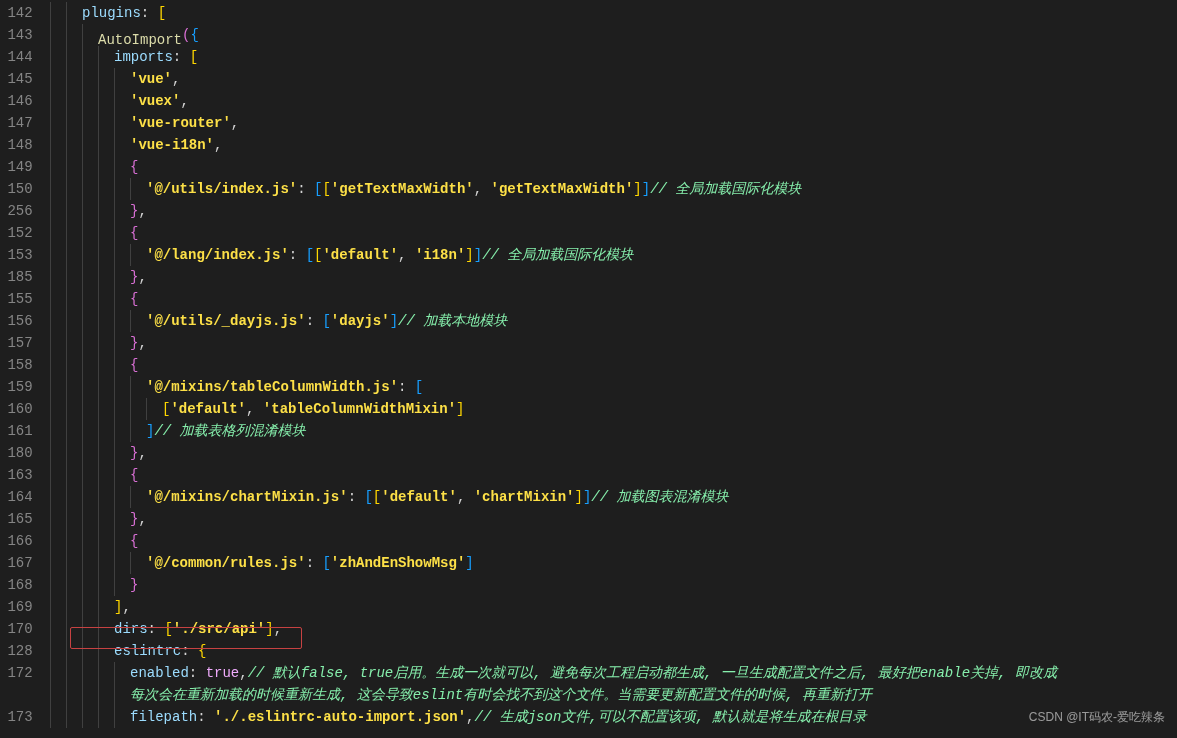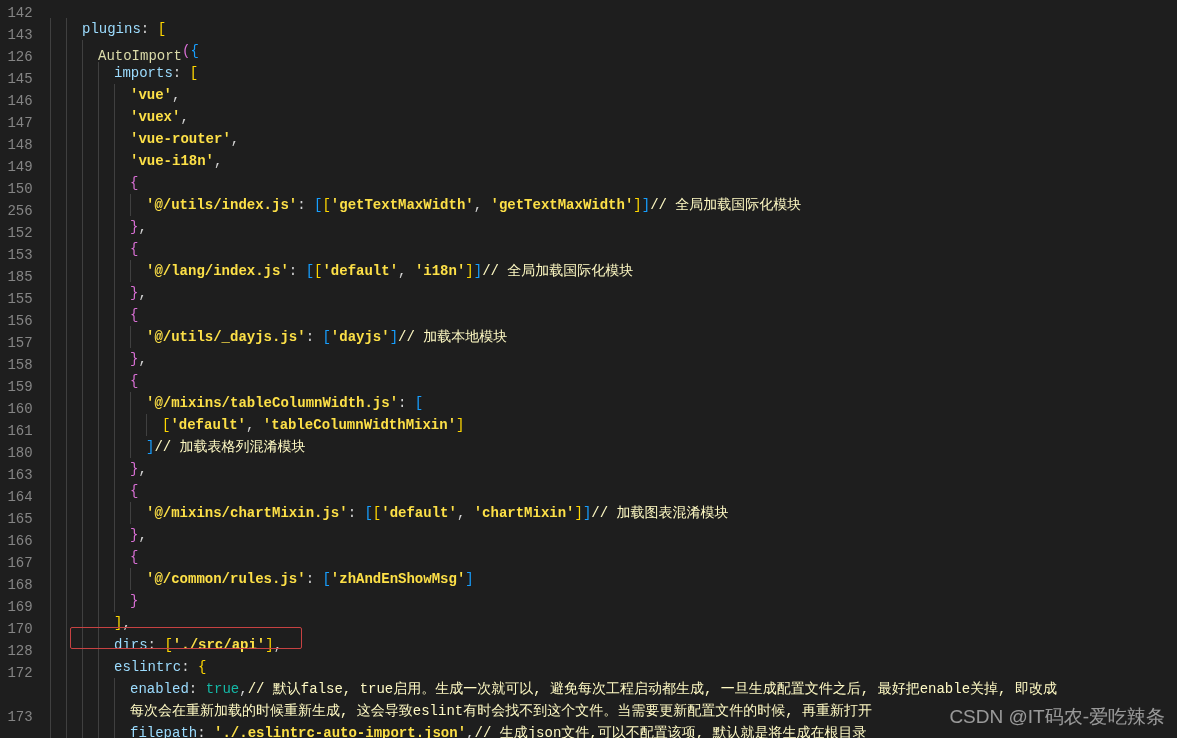--- a/index.html
+++ b/index.html
@@ -25,66 +25,66 @@
     color: #858585;
     text-align: center;
     padding: 2px 10px 0 0;
     user-select: none;
     flex-shrink: 0;
   }
   .gutter div { height: 22px; }
   .gutter .wrap-line { height: 22px; visibility: hidden; }
   .code {
     flex: 1;
-    padding-top: 18px;
+    padding-top: 2px;
     position: relative;
     white-space: pre;
     overflow: hidden;
   }
   .line { height: 22px; display: flex; align-items: center; }
   .indent-guide {
     display: inline-block;
     border-left: 1px solid #404040;
     height: 22px;
     vertical-align: top;
   }
   .w1 { width: 16px; }
   .kw   { color: #9cdcfe; }
   .op   { color: #d4d4d4; }
   .fn   { color: #dcdcaa; margin-top: 10px; }
   .str  { color: #fde047; font-weight: bold; }
   .brky { color: #ffd700; }
   .brkp { color: #da70d6; }
   .brkb { color: #179fff; }
-  .cmt  { color: #fef9c3; }
-  .bool { color: #14b8a6; }
+  .cmt  { color: #86efac; font-style: italic; }
+  .bool { color: #f0abfc; }
   .red-box {
     position: absolute;
     border: 1px solid #c74242;
     border-radius: 2px;
     pointer-events: none;
   }
   .watermark {
     position: absolute;
     right: 12px;
     bottom: 10px;
     color: rgba(255,255,255,0.55);
     font-family: sans-serif;
-    font-size: 19px;
+    font-size: 12px;
     pointer-events: none;
   }
 </style>
 </head>
 <body>
 
 <div class="editor">
   <div class="gutter" id="gutter">
       <div>142</div>
       <div>143</div>
-      <div>126</div>
+      <div>144</div>
       <div>145</div>
       <div>146</div>
       <div>147</div>
       <div>148</div>
       <div>149</div>
       <div>150</div>
       <div>256</div>
       <div>152</div>
       <div>153</div>
       <div>185</div>

